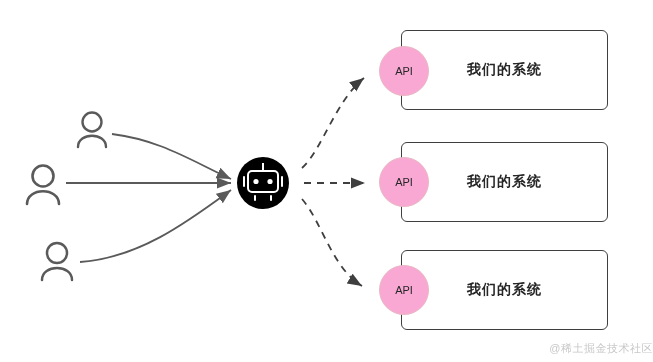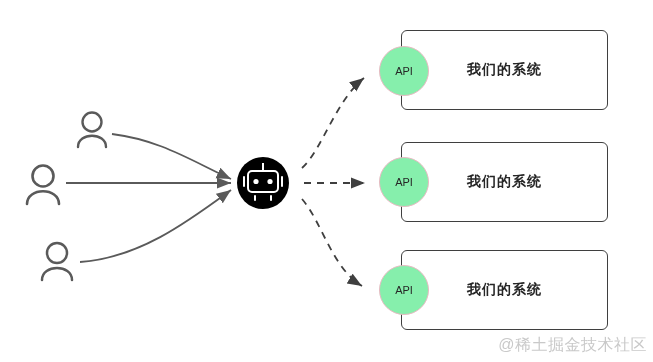--- a/index.html
+++ b/index.html
@@ -33,36 +33,36 @@
   }
   .node-box-label {
     font-size: 14px;
     color: #262626;
     letter-spacing: 1px;
   }
   .api-circle {
     position: absolute;
     box-sizing: border-box;
     border-radius: 50%;
-    background: #86efac;
+    background: #f9a8d4;
     border: 1.4px solid #e8b9c2;
     display: flex;
     align-items: center;
     justify-content: center;
   }
   .api-label {
     font-size: 11px;
     color: #262626;
     font-family: "Liberation Sans", sans-serif;
   }
   .watermark {
     position: absolute;
-    right: 6px;
+    right: 0;
     bottom: 6px;
-    font-size: 16px;
+    font-size: 11px;
     color: #c9c9c9;
     letter-spacing: 0.5px;
   }
 </style>
 </head>
 <body>
 
 <svg id="canvas" viewBox="0 0 653 362" xmlns="http://www.w3.org/2000/svg">
   <defs>
     <marker id="arrow-solid" markerWidth="9" markerHeight="9" refX="8" refY="3.2" orient="auto" markerUnits="strokeWidth">

